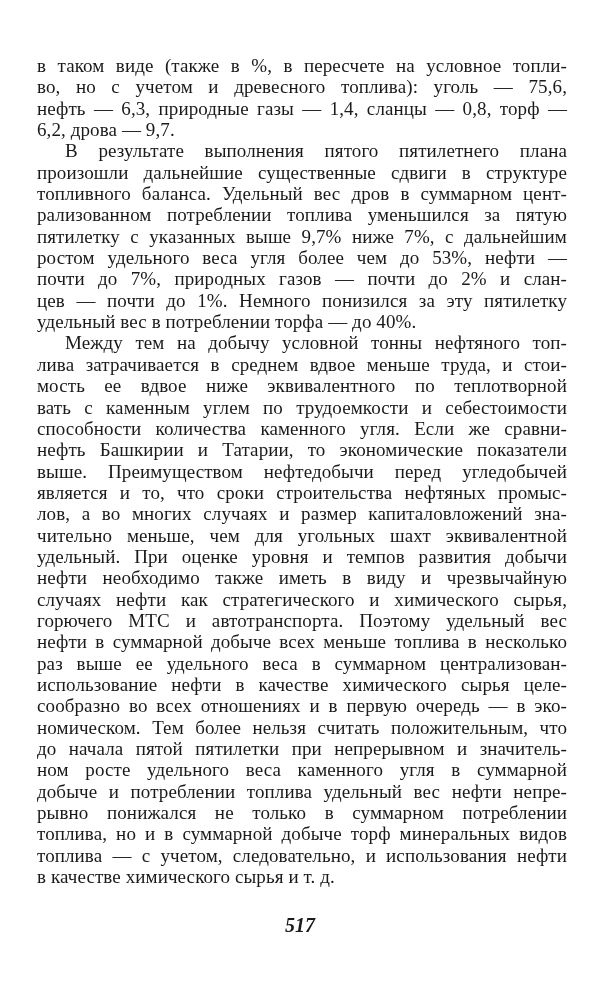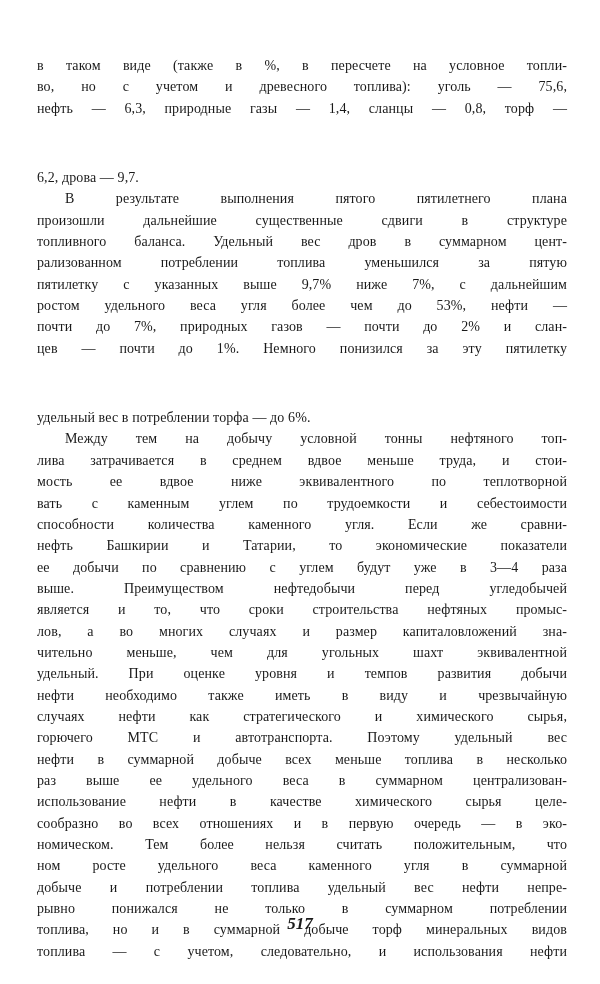--- a/index.html
+++ b/index.html
@@ -18,40 +18,39 @@
     .page {
       position: absolute;
       left: 37px;
       top: 55px;
       width: 530px;
     }
     .line {
       display: block;
       height: 21.35px;
       line-height: 21.35px;
-      font-size: 14px;
+      font-size: 19px;
       white-space: nowrap;
       text-align: justify;
       text-align-last: justify;
       letter-spacing: 0.1px;
     }
     .line.last {
       text-align-last: left;
-      margin-top: 48px;
     }
     .line.indent {
       padding-left: 28px;
     }
     .page-number {
       position: absolute;
       left: 0;
       width: 600px;
       top: 914px;
       text-align: center;
-      font-size: 17px;
+      font-size: 20px;
       font-style: italic;
       font-weight: bold;
       font-family: "Liberation Serif", serif;
       color: #1a1a1a;
     }
   </style>
 </head>
 <body>
 
 <div class="page">
@@ -65,44 +64,44 @@
 
   <div>
     <span class="line indent">В результате выполнения пятого пятилетнего плана</span>
     <span class="line">произошли дальнейшие существенные сдвиги в структуре</span>
     <span class="line">топливного баланса. Удельный вес дров в суммарном цент-</span>
     <span class="line">рализованном потреблении топлива уменьшился за пятую</span>
     <span class="line">пятилетку с указанных выше 9,7% ниже 7%, с дальнейшим</span>
     <span class="line">ростом удельного веса угля более чем до 53%, нефти —</span>
     <span class="line">почти до 7%, природных газов — почти до 2% и слан-</span>
     <span class="line">цев — почти до 1%. Немного понизился за эту пятилетку</span>
-    <span class="line last">удельный вес в потреблении торфа — до 6%.</span>
+    <span class="line last">удельный вес в потреблении торфа — до 40%.</span>
   </div>
 
   <div>
     <span class="line indent">Между тем на добычу условной тонны нефтяного топ-</span>
     <span class="line">лива затрачивается в среднем вдвое меньше труда, и стои-</span>
     <span class="line">мость ее вдвое ниже эквивалентного по теплотворной</span>
     <span class="line">вать с каменным углем по трудоемкости и себестоимости</span>
     <span class="line">способности количества каменного угля. Если же сравни-</span>
     <span class="line">нефть Башкирии и Татарии, то экономические показатели</span>
-    <span class="line">ее добычи по сравнению с углем будут уже в 3—4 раза</span>
     <span class="line">выше. Преимуществом нефтедобычи перед угледобычей</span>
     <span class="line">является и то, что сроки строительства нефтяных промыс-</span>
     <span class="line">лов, а во многих случаях и размер капиталовложений зна-</span>
     <span class="line">чительно меньше, чем для угольных шахт эквивалентной</span>
     <span class="line">удельный. При оценке уровня и темпов развития добычи</span>
     <span class="line">нефти необходимо также иметь в виду и чрезвычайную</span>
     <span class="line">случаях нефти как стратегического и химического сырья,</span>
     <span class="line">горючего МТС и автотранспорта. Поэтому удельный вес</span>
     <span class="line">нефти в суммарной добыче всех меньше топлива в несколько</span>
     <span class="line">раз выше ее удельного веса в суммарном централизован-</span>
     <span class="line">использование нефти в качестве химического сырья целе-</span>
     <span class="line">сообразно во всех отношениях и в первую очередь — в эко-</span>
     <span class="line">номическом. Тем более нельзя считать положительным, что</span>
+    <span class="line">до начала пятой пятилетки при непрерывном и значитель-</span>
     <span class="line">ном росте удельного веса каменного угля в суммарной</span>
     <span class="line">добыче и потреблении топлива удельный вес нефти непре-</span>
     <span class="line">рывно понижался не только в суммарном потреблении</span>
     <span class="line">топлива, но и в суммарной добыче торф минеральных видов</span>
     <span class="line">топлива — с учетом, следовательно, и использования нефти</span>
     <span class="line last">в качестве химического сырья и т. д.</span>
   </div>
 </div>
 
 <div class="page-number">517</div>

